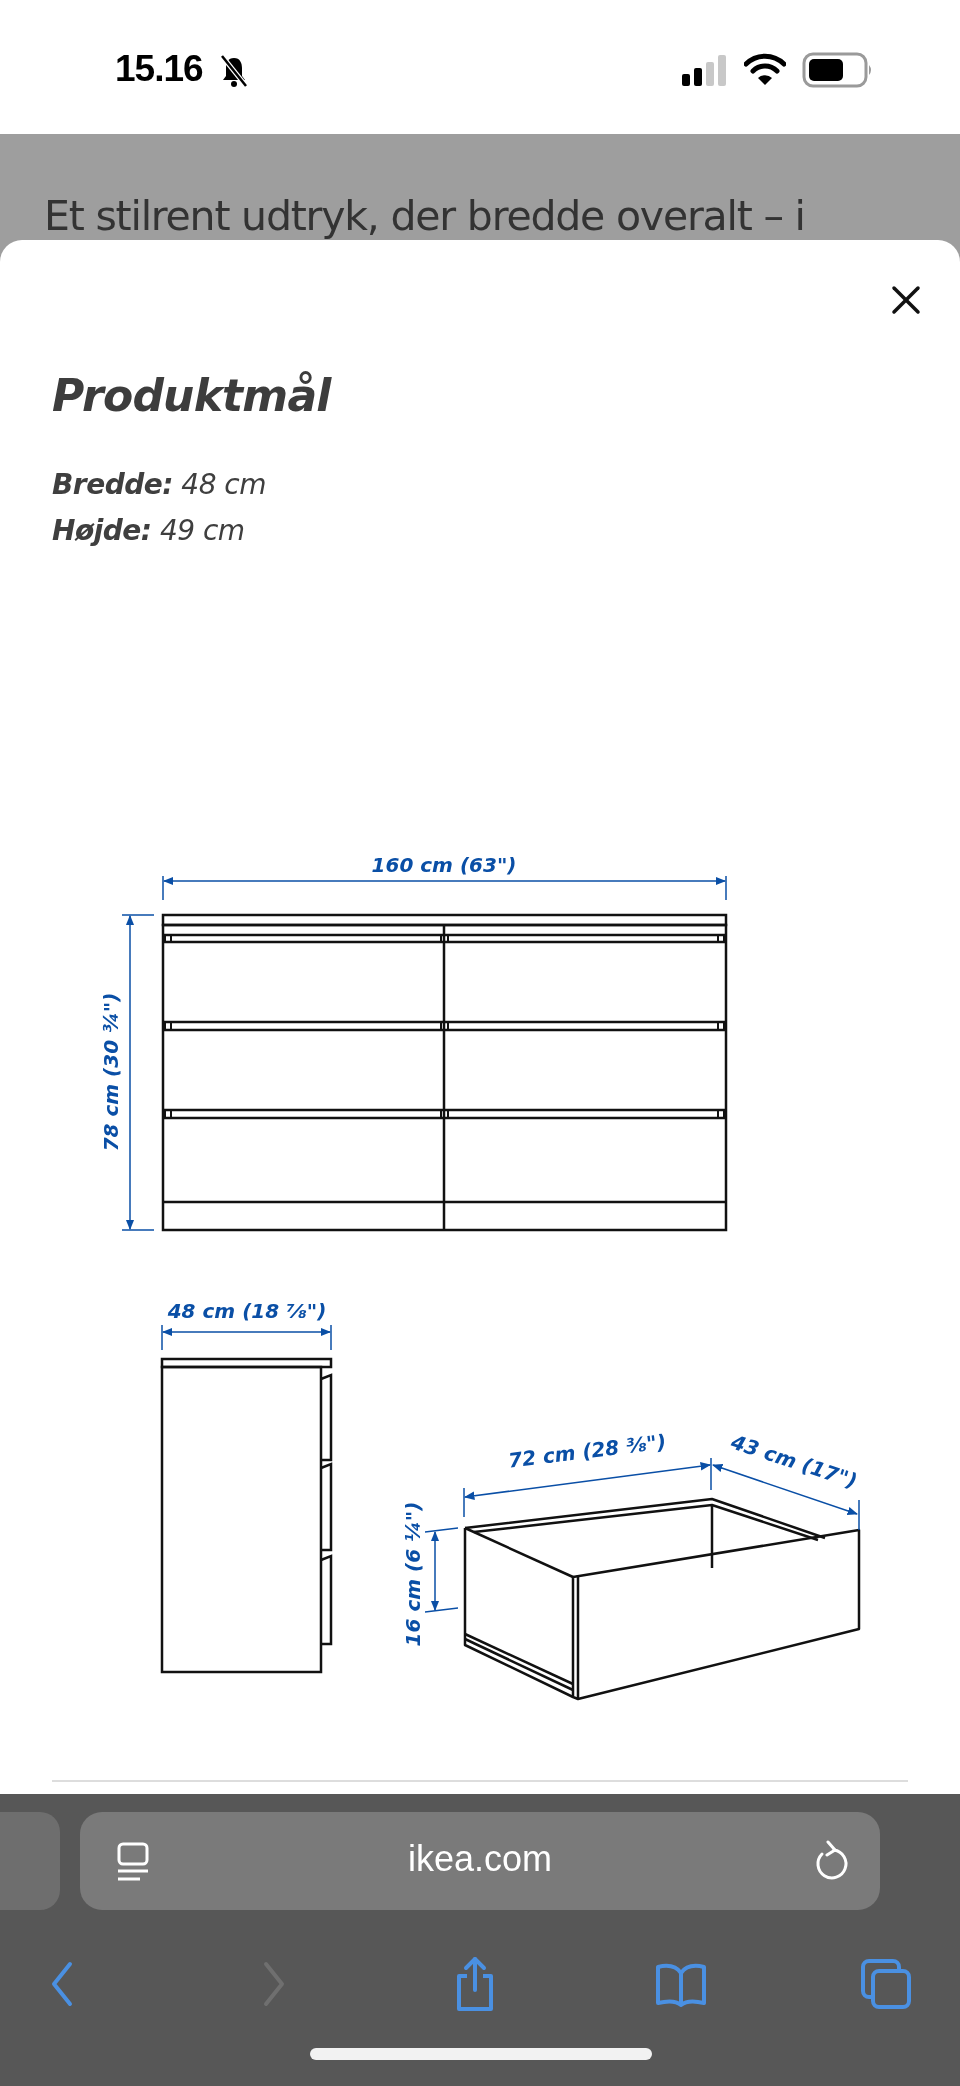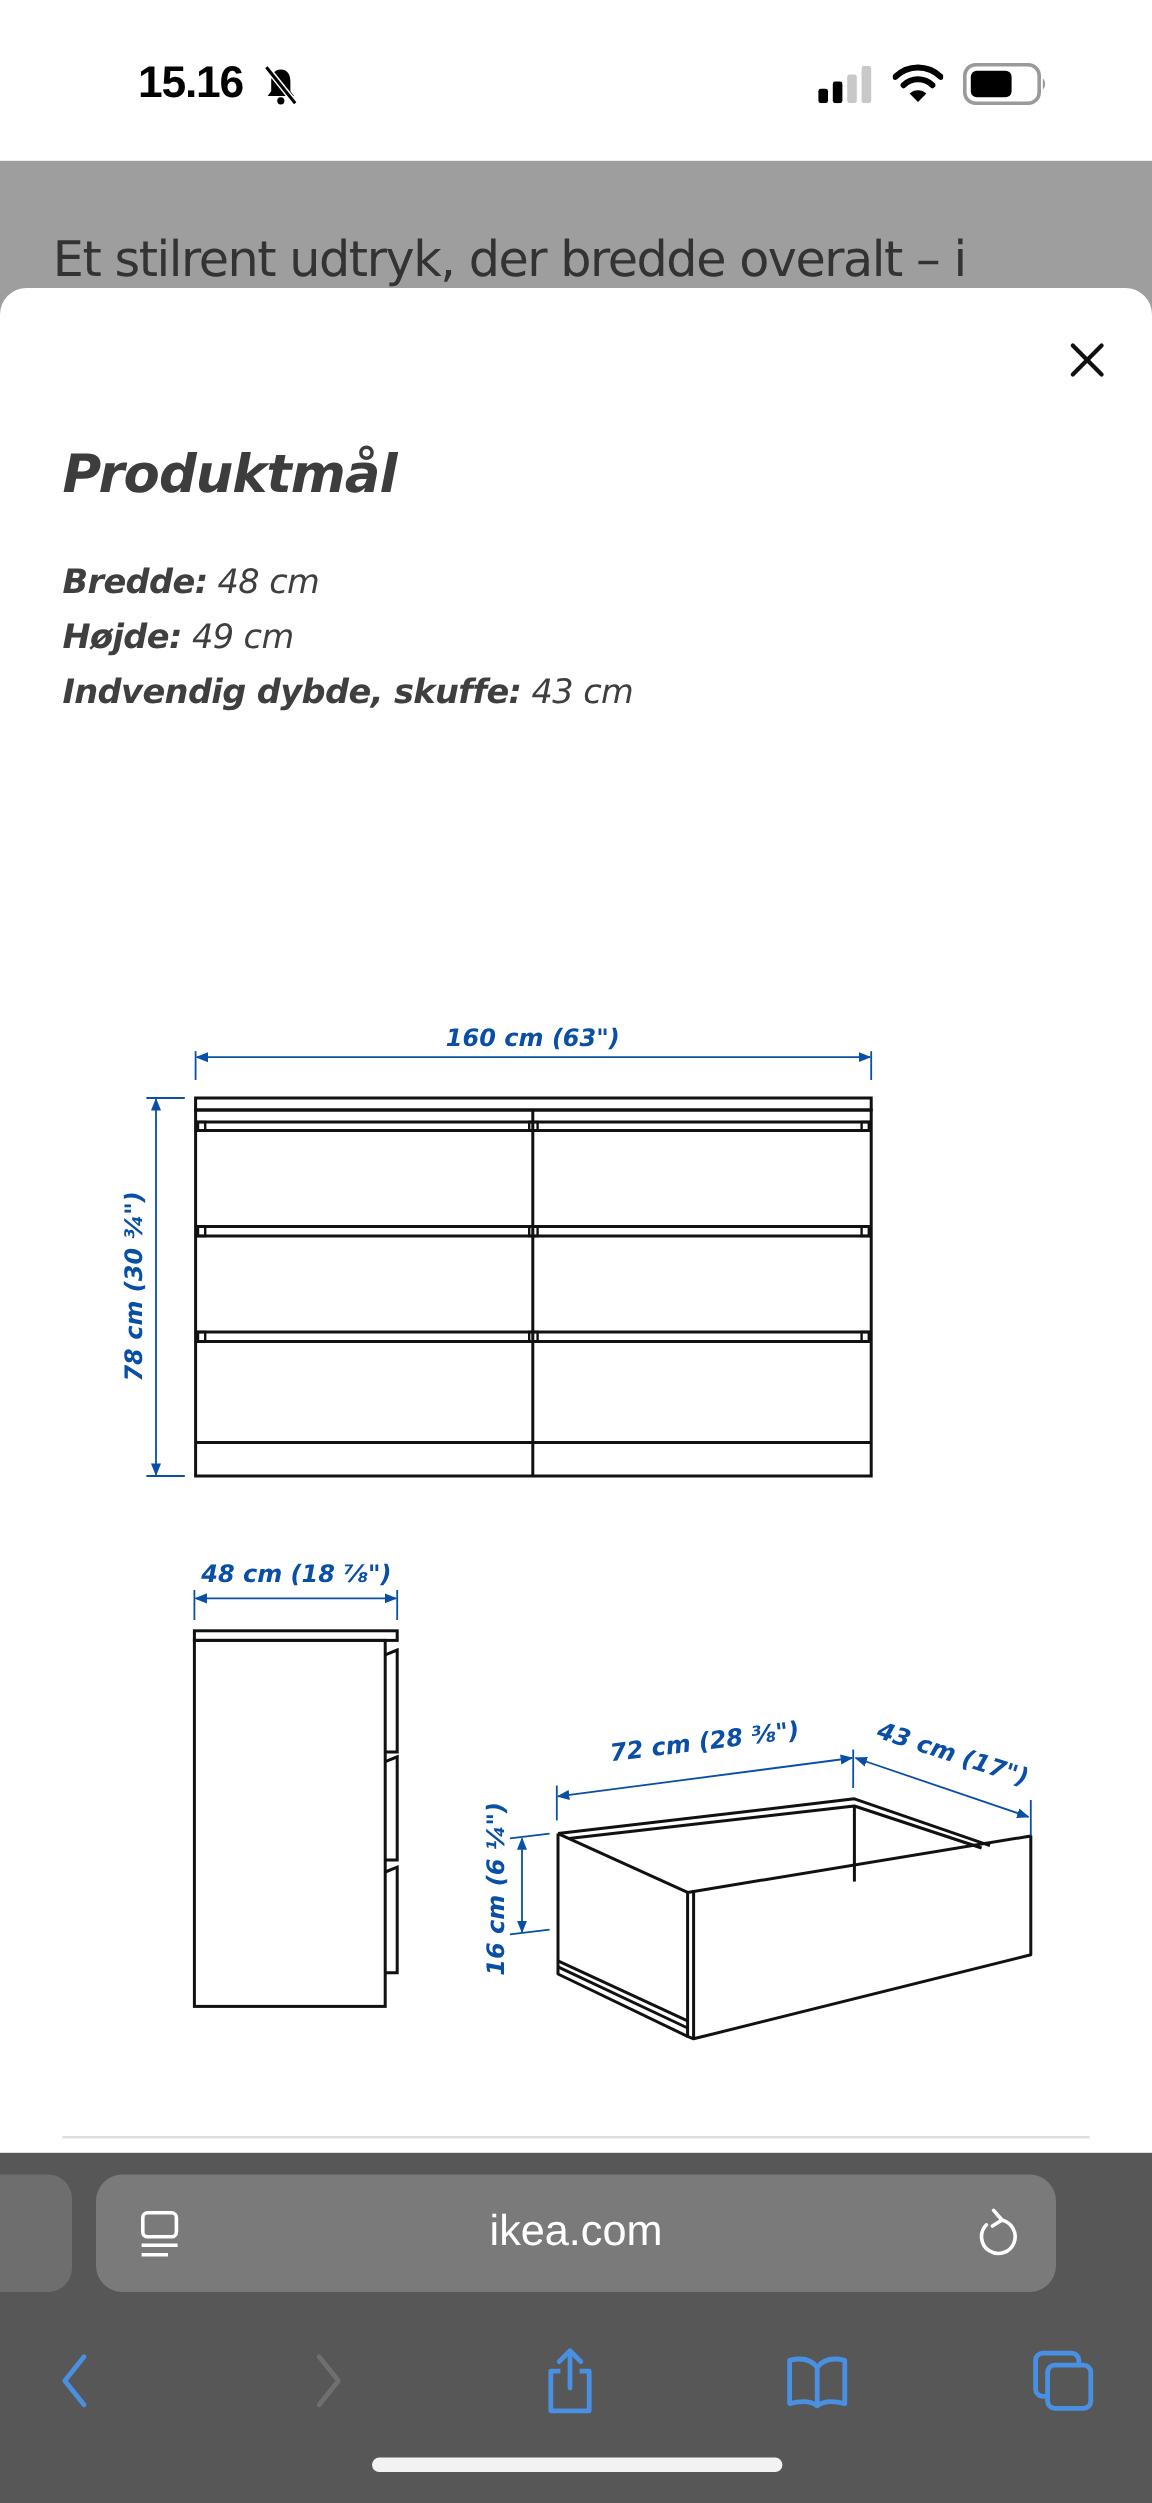--- a/index.html
+++ b/index.html
@@ -81,21 +81,20 @@
       <line x1="3" y1="3" x2="27" y2="27" stroke="#111" stroke-width="3.5" stroke-linecap="round"></line>
       <line x1="27" y1="3" x2="3" y2="27" stroke="#111" stroke-width="3.5" stroke-linecap="round"></line>
     </svg>
   </div>
 
   <h1 class="sheet-title">Produktmål</h1>
 
   <div class="specs">
     <div class="spec-row"><span class="lbl">Bredde:</span> <span>48 cm</span></div>
     <div class="spec-row"><span class="lbl">Højde:</span> <span>49 cm</span></div>
-    <div class="spec-row"><span class="lbl">Indvendig dybde, skuffe:</span> <span>43 cm</span></div>
   </div>
 
   <svg class="diagram" viewBox="0 0 960 1554">
     <defs>
       <marker id="arr" viewBox="0 0 10 10" refX="9" refY="5" markerWidth="7" markerHeight="7" orient="auto-start-reverse">
         <path d="M0 1 L10 5 L0 9 Z" fill="#0a4fa6"></path>
       </marker>
     </defs>
 
     <g stroke="#111" stroke-width="2.5" fill="none">

